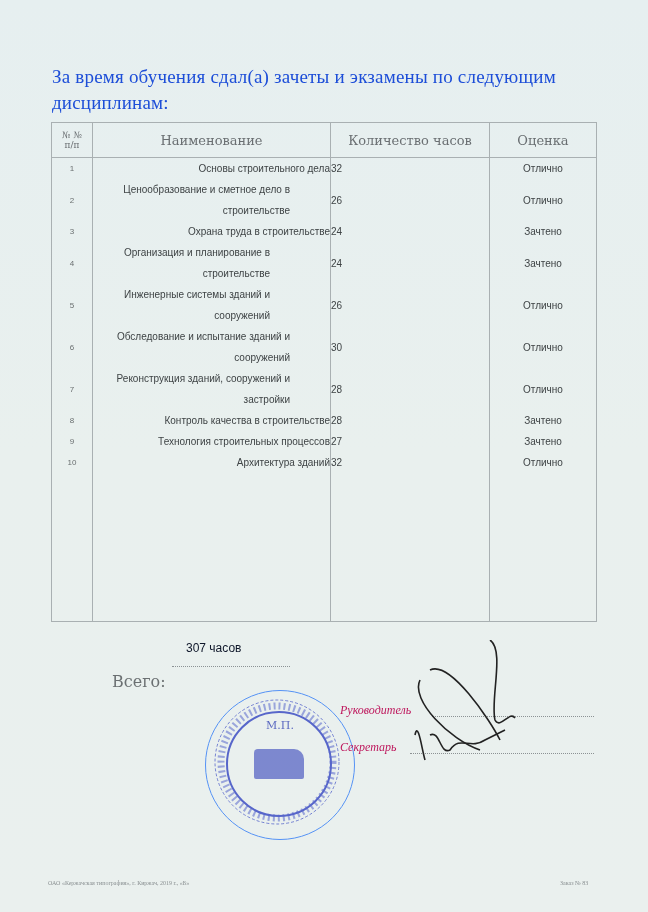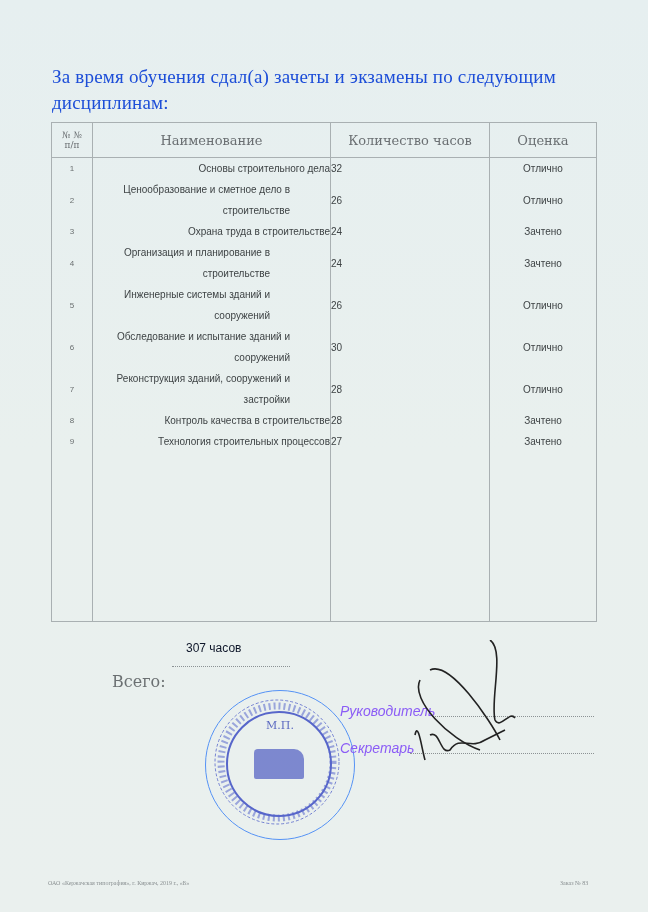--- a/index.html
+++ b/index.html
@@ -35,21 +35,21 @@
   tr.filler td { height:auto; }
   .total {
     position:absolute; left:112px; top:650px;
     font-family:"DejaVu Serif", serif; font-size:16px; color:#6b7072;margin-top:22px;
   }
   .total-line { position:absolute; left:172px; top:666px; width:118px; border-bottom:1px dotted #8c9294; }
   .total-value {
     position:absolute; left:186px; top:641px; font-family:"Liberation Sans", sans-serif;
     font-size:12px; color:#0f172a;text-align:center;
   }
-  .sig-label { position:absolute; font-family:Liberation Sans, sans-serif; font-style:italic; font-size:14px; color:#8b5cf6; }
+  .sig-label { position:absolute; font-family:Liberation Serif, serif; font-style:italic; font-size:12px; color:#be185d; }
   .sig-line { position:absolute; border-bottom:1px dotted #8c9294; }
   .stamp {
     position:absolute; left:205px; top:690px; width:150px; height:150px; border-radius:50%;
     border:1px solid #3b82f6; box-sizing:border-box; opacity:0.85;
   }
   .stamp .inner { position:absolute; left:20px; top:20px; width:102px; height:102px; border-radius:50%; border:2px solid #3e4fc4; }
   .stamp .mp { position:absolute; left:0; right:0; top:28px; text-align:center; font-size:11px; color:#4050b8; font-family:"DejaVu Serif", serif; }
   .stamp .building { position:absolute; left:28px; top:50px; width:50px; height:30px; background:#4a58c0; border-radius:4px 10px 2px 2px; opacity:0.8;}
   .stamp .ring-text { position:absolute; left:0; top:0; width:142px; height:142px; }
   .signature { position:absolute; left:410px; top:640px; }
@@ -125,20 +125,26 @@
       <td class="name">Контроль качества в строительстве</td>
       <td class="hrs">28</td>
       <td class="grade">Зачтено</td>
     </tr>
     <tr class="r1">
       <td class="n">9</td>
       <td class="name">Технология строительных процессов</td>
       <td class="hrs">27</td>
       <td class="grade">Зачтено</td>
     </tr>
+    <tr class="r1">
+      <td class="n">10</td>
+      <td class="name">Архитектура зданий</td>
+      <td class="hrs">32</td>
+      <td class="grade">Отлично</td>
+    </tr>
     <tr class="filler">
       <td></td>
         <td></td>
         <td></td>
         <td></td>
     </tr>
   </tbody>
 </table>
 
 <div class="total">Всего:</div>

